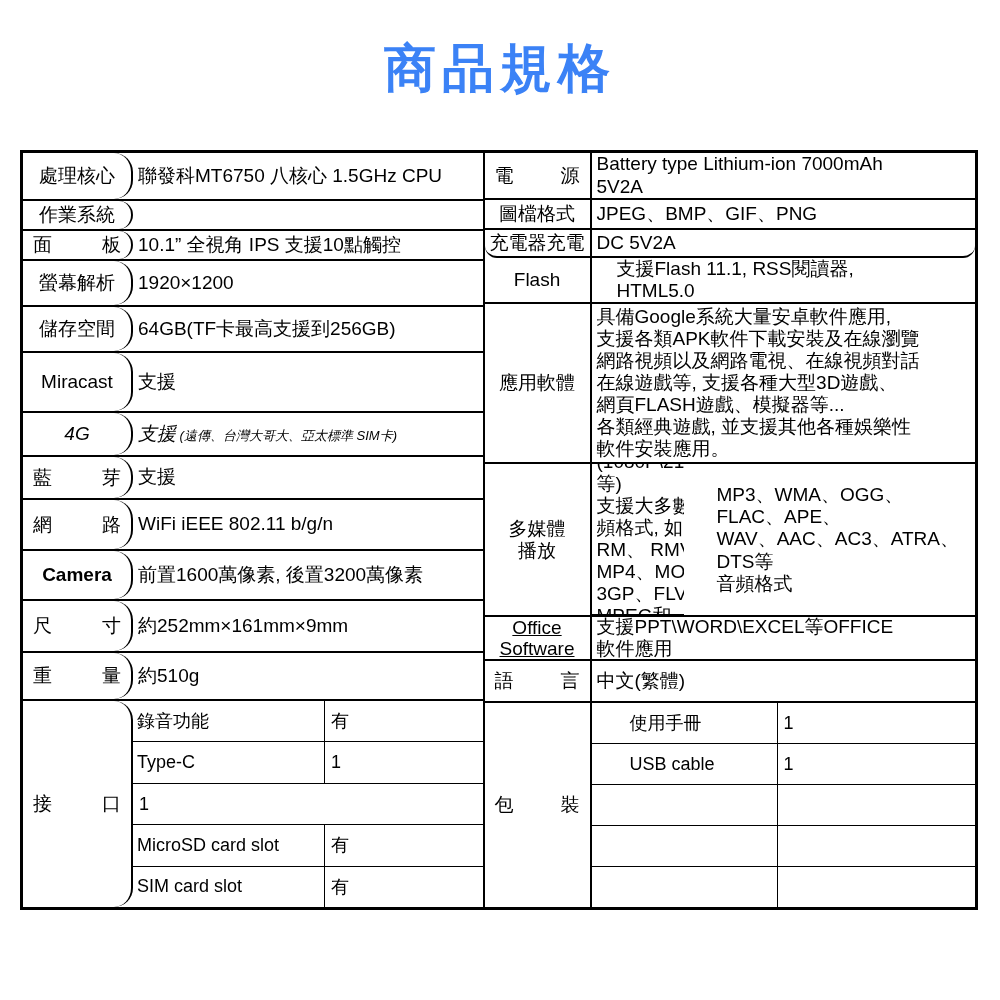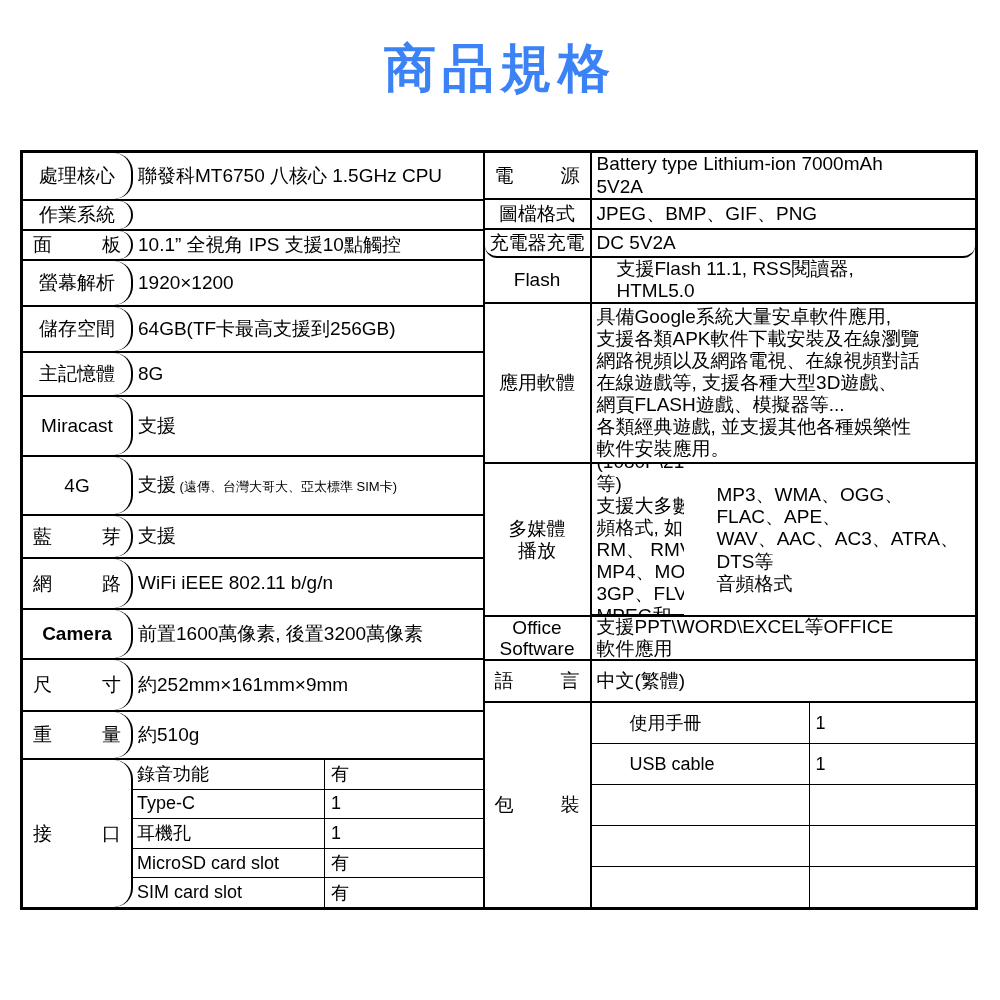--- a/index.html
+++ b/index.html
@@ -112,21 +112,21 @@
     overflow:hidden;
   }
   .subval{
     box-sizing:border-box;
     flex:1 1 auto;
     display:flex;align-items:center;
     padding:0 6px;
     font-size:18px;
   }
   .half.left .subname{width:192px;}
-  .half.right .subname{width:218px;padding-left:38px;}
+  .half.right .subname{width:186px;padding-left:38px;}
 
   
   .splitcell{
     flex:1 1 auto;
     display:flex;flex-direction:row;
     box-sizing:border-box;
     gap:28px;
   }
   .splitpart{
     box-sizing:border-box;
@@ -181,37 +181,29 @@
           </div>
         </div>
         <div class="row" style="height: 46px;">
           <div class="lbl">
             <span style="white-space: pre-line;">儲存空間</span>
           </div>
           <div class="val">
             <span class="txt nowrapv">64GB(TF卡最高支援到256GB)</span>
           </div>
         </div>
-        <div class="row" style="height: 44px;">
-          <div class="lbl">
-            <span style="white-space: pre-line;">主記憶體</span>
-          </div>
-          <div class="val">
-            <span class="txt nowrapv">8G</span>
-          </div>
-        </div>
         <div class="row" style="height: 60px;">
           <div class="lbl">
             <span style="white-space: pre-line;">Miracast</span>
           </div>
           <div class="val">
             <span class="txt nowrapv">支援</span>
           </div>
         </div>
-        <div class="row" style="height: 59px;">
+        <div class="row" style="height: 44px; font-style: italic;">
           <div class="lbl">
             <span style="white-space: pre-line;">4G</span>
           </div>
           <div class="val">
             <span class="txt nowrapv">支援<span class="small"> (遠傳、台灣大哥大、亞太標準 SIM卡)</span></span>
           </div>
         </div>
         <div class="row" style="height: 43px;">
           <div class="lbl">
             <span class="spread">
@@ -274,21 +266,20 @@
           <div class="subtable">
             <div class="subrow">
               <div class="subname">錄音功能</div>
               <div class="subval">有</div>
             </div>
             <div class="subrow">
               <div class="subname">Type-C</div>
               <div class="subval">1</div>
             </div>
             <div class="subrow">
-              <div class="subname">耳機孔</div>
               <div class="subval">1</div>
             </div>
             <div class="subrow">
               <div class="subname">MicroSD card slot</div>
               <div class="subval">有</div>
             </div>
             <div class="subrow">
               <div class="subname">SIM card slot</div>
               <div class="subval">有</div>
             </div>
@@ -359,21 +350,21 @@
 支援大多數視頻格式, 如RM、 RMVB
 MP4、MOV、3GP、FLV、MPEG和
 其他流行的視頻格式</div>
             <div class="splitpart" style="white-space: pre-line; flex: 1 1 auto;">MP3、WMA、OGG、FLAC、APE、
 WAV、AAC、AC3、ATRA、DTS等
 音頻格式</div>
           </div>
         </div>
         <div class="row" style="height: 44px;">
           <div class="lbl">
-            <span style="white-space: pre-line;">Office
+            <span style="white-space: pre-line; text-decoration: underline;">Office
 Software</span>
           </div>
           <div class="val">
             <span class="txt nowrapv">支援PPT\WORD\EXCEL等OFFICE
 軟件應用</span>
           </div>
         </div>
         <div class="row" style="height: 42px;">
           <div class="lbl">
             <span class="spread">

